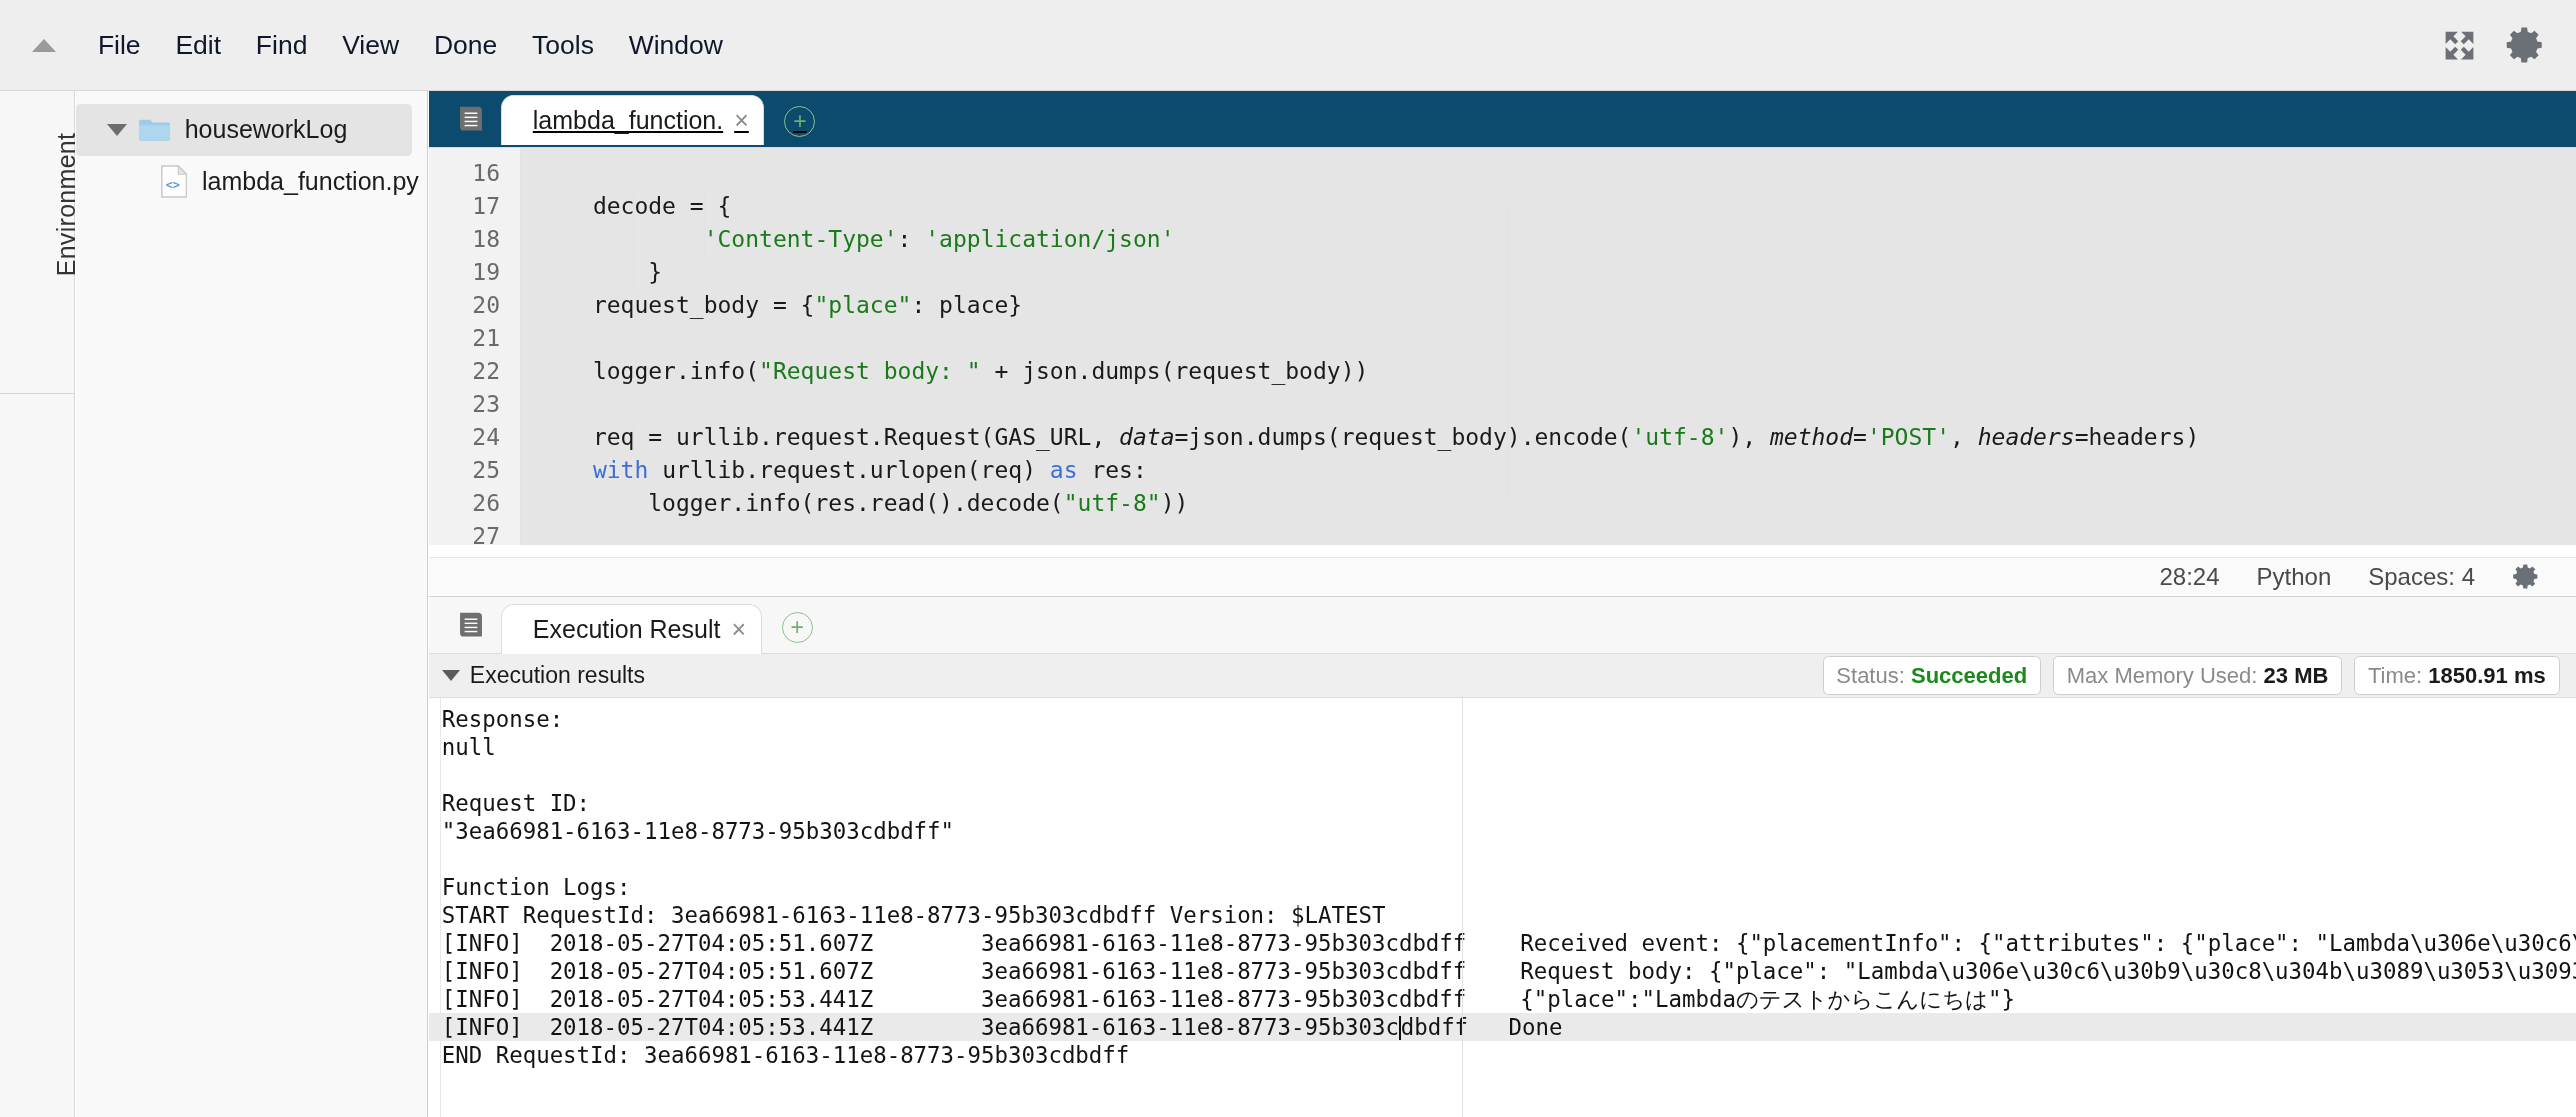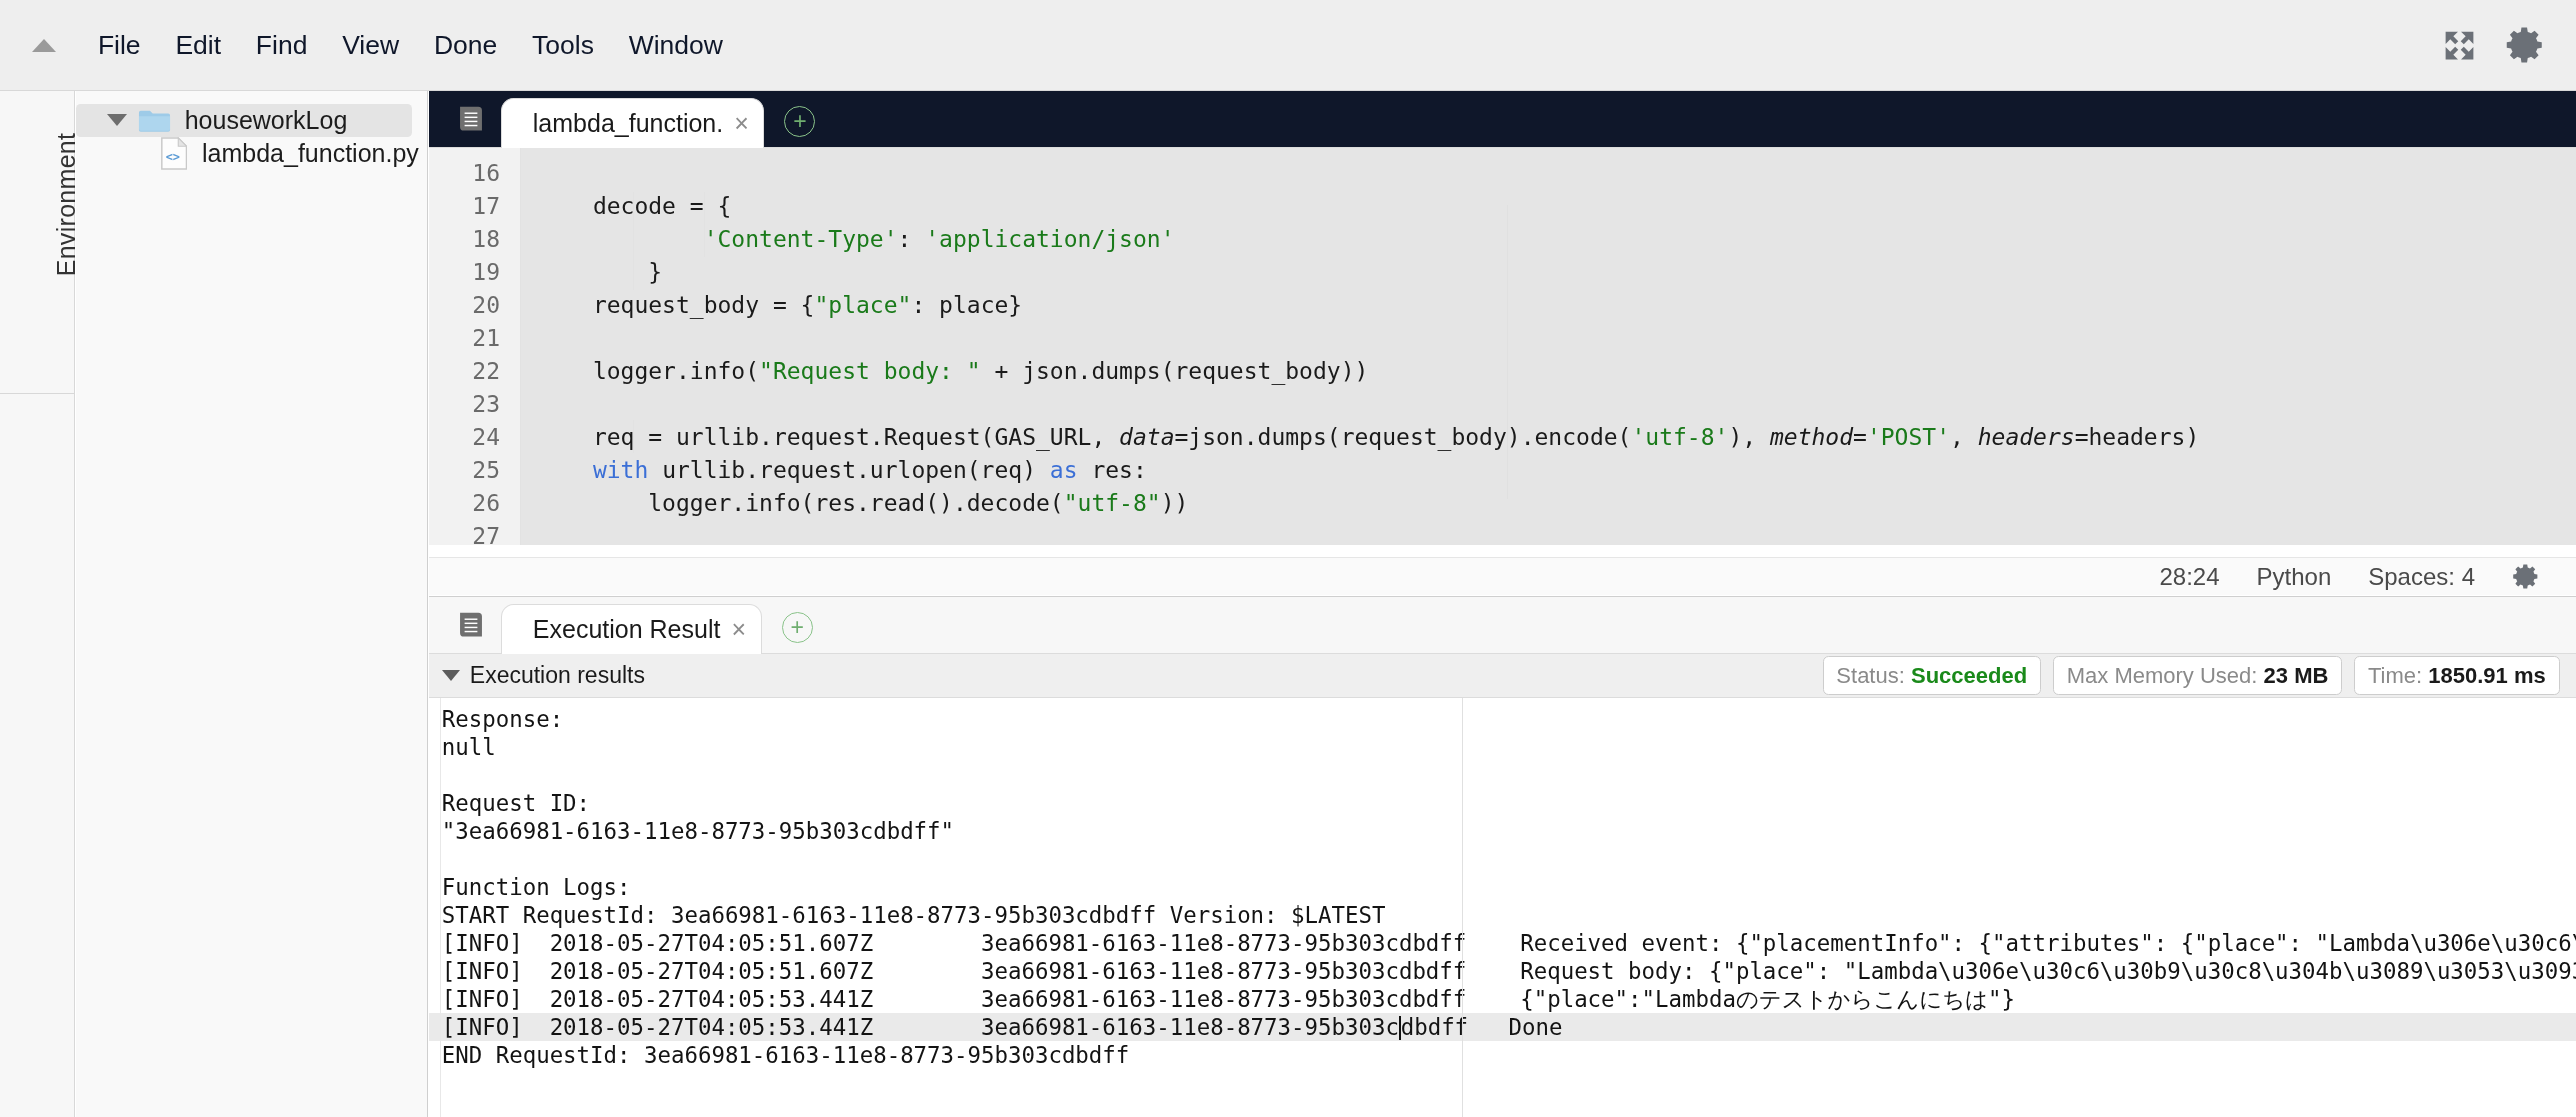--- a/index.html
+++ b/index.html
@@ -53,41 +53,41 @@
     background: #d8d8d8;
   }
 
   
   .filetree {
     position: absolute; top: 91px; left: 76px; width: 352px; height: 1026px;
     background: #f9f9f9; border-right: 0.9px solid #cfcfcf;
     padding-top: 12.8px;
   }
   .tree-row {
-    display: flex; align-items: center; height: 33px; padding-left: 31px;
+    display: flex; align-items: center; height: 52px; padding-left: 31px;
     font-size: 25px; color: #1c1c1c; white-space: nowrap;
   }
   .tree-row.selected { background: #e4e4e4; border-radius: 4.6px; margin-right: 14.6px; }
   .tree-row.child { padding-left: 84px; }
   .tri-right {
     width: 0; height: 0; margin-right: 11px;
     border-left: 10px solid transparent; border-right: 10px solid transparent;
     border-top: 12px solid #6d6d6d;
   }
   .folder-ico { width: 33px; height: 25.6px; margin-right: 13.7px; position: relative; }
   .file-ico { width: 27.4px; height: 33px; margin-right: 14.6px; }
 
   
   .editor-pane {
     position: absolute; top: 91px; left: 429px; width: 2147px; height: 504px;
     background: #fff;
   }
   .tabbar {
-    height: 57px; background: #0f172a; border-bottom: 0.9px solid #dcdcdc;
-    display: flex; align-items: flex-end; position: relative;
+    height: 57px; background: #0c4a6e; border-bottom: 0.9px solid #dcdcdc;
+    display: flex; align-items: center; position: relative; text-decoration: underline;
   }
   .tabbar-ico {
     width: 35px; height: 57px; display: flex; align-items: center;
     justify-content: center; margin-left: 24px;
   }
   .doc-ico { width: 24px; height: 27.4px; }
   .tab {
     height: 50px; background: #fff; border: 0.9px solid #dcdcdc; border-bottom: none;
     border-radius: 12.8px 12.8px 0 0; display: flex; align-items: center;
     padding: 0 14.6px 0 31px; margin-left: 12.8px; position: relative; top: 0.9px;

